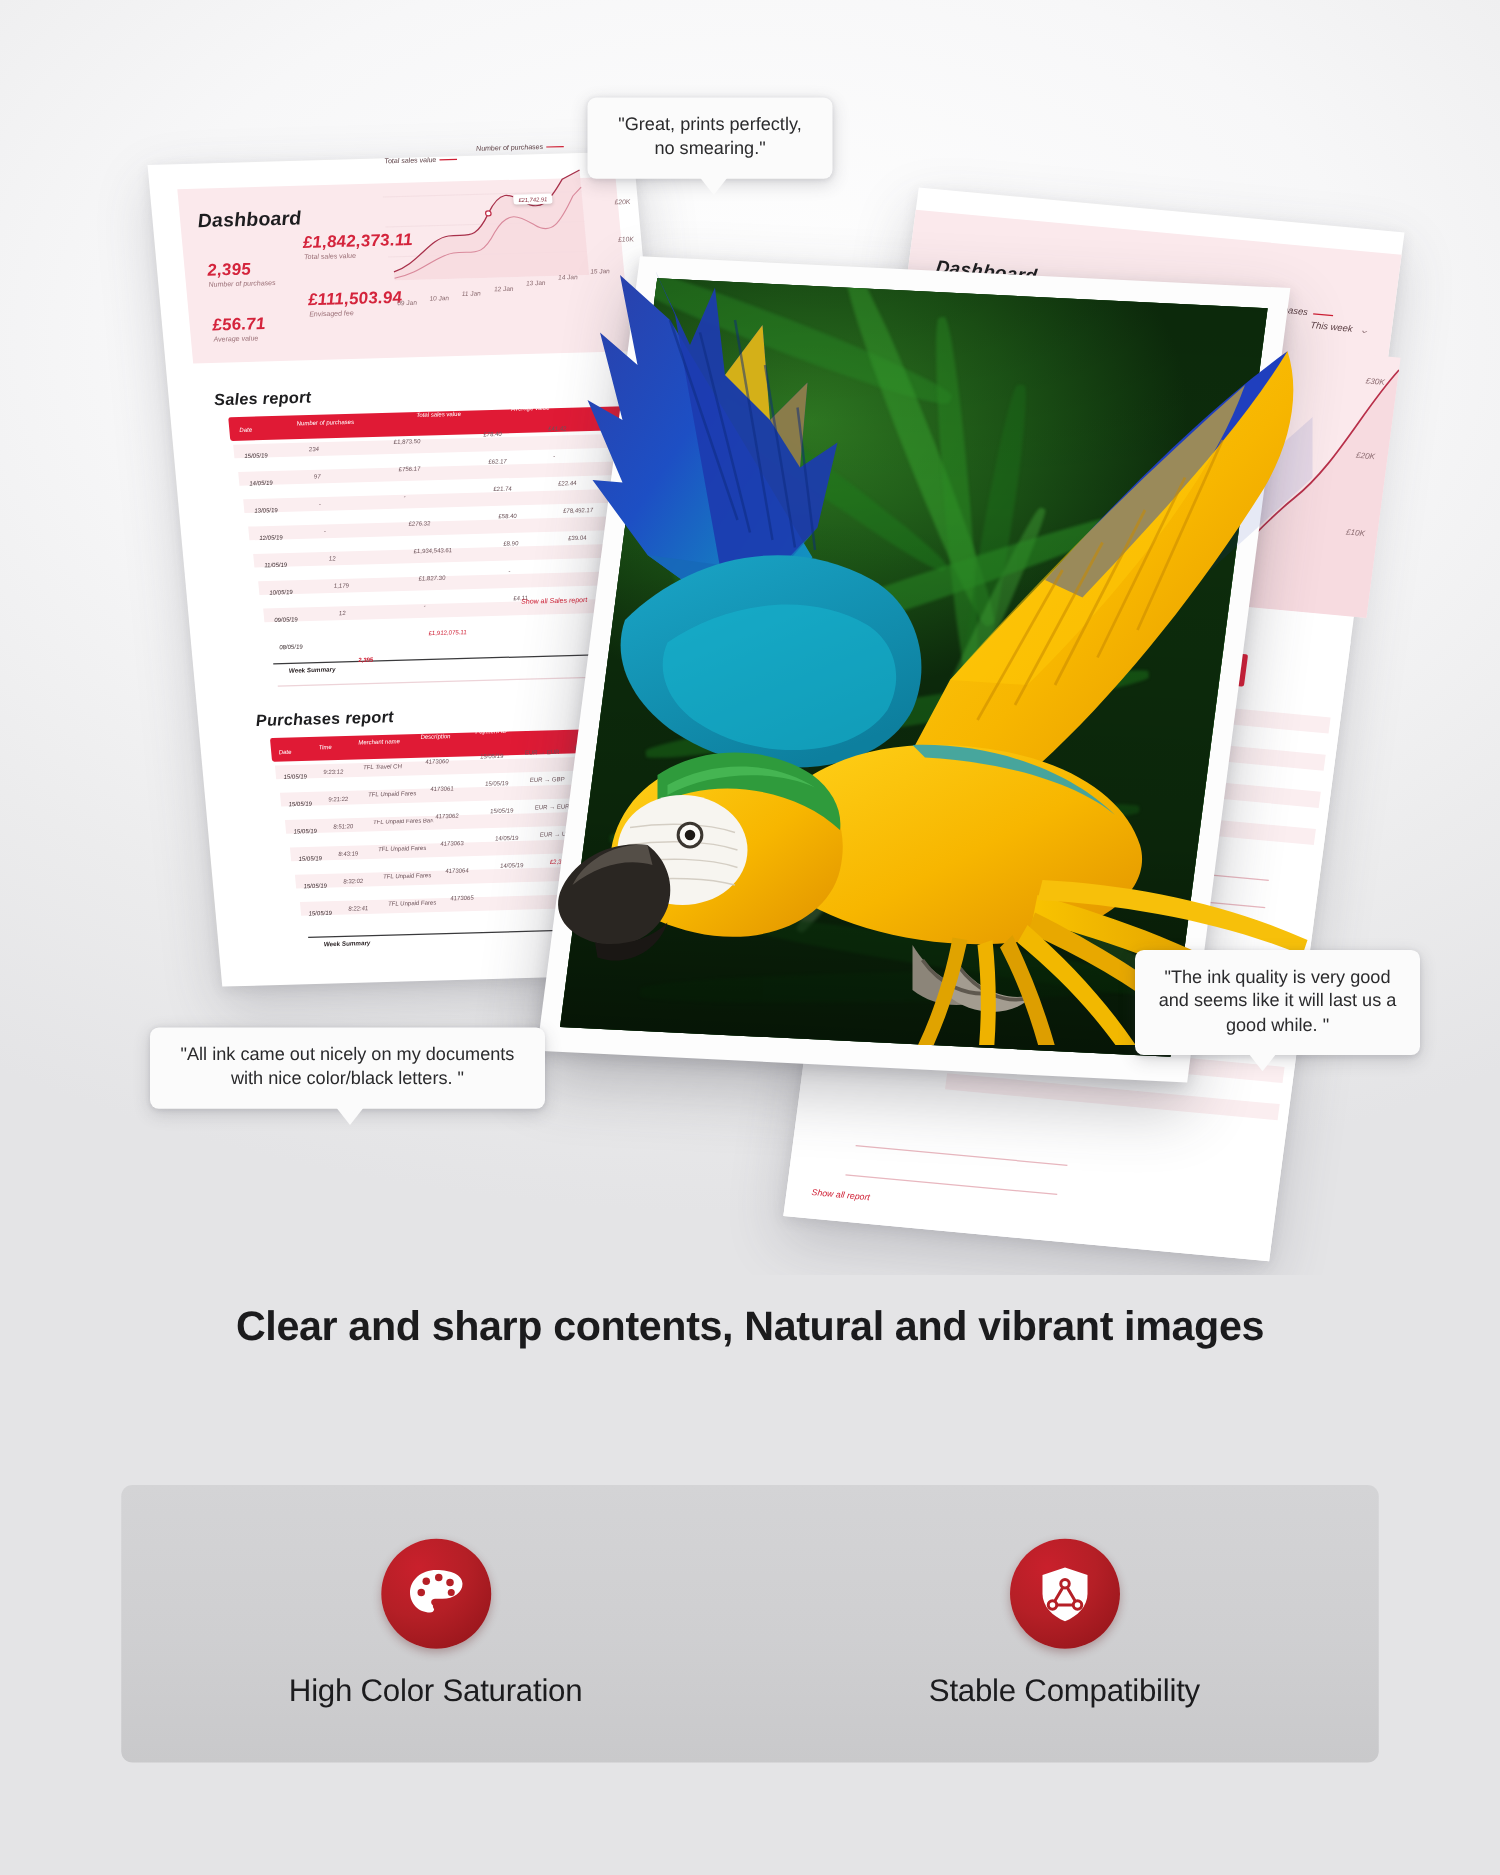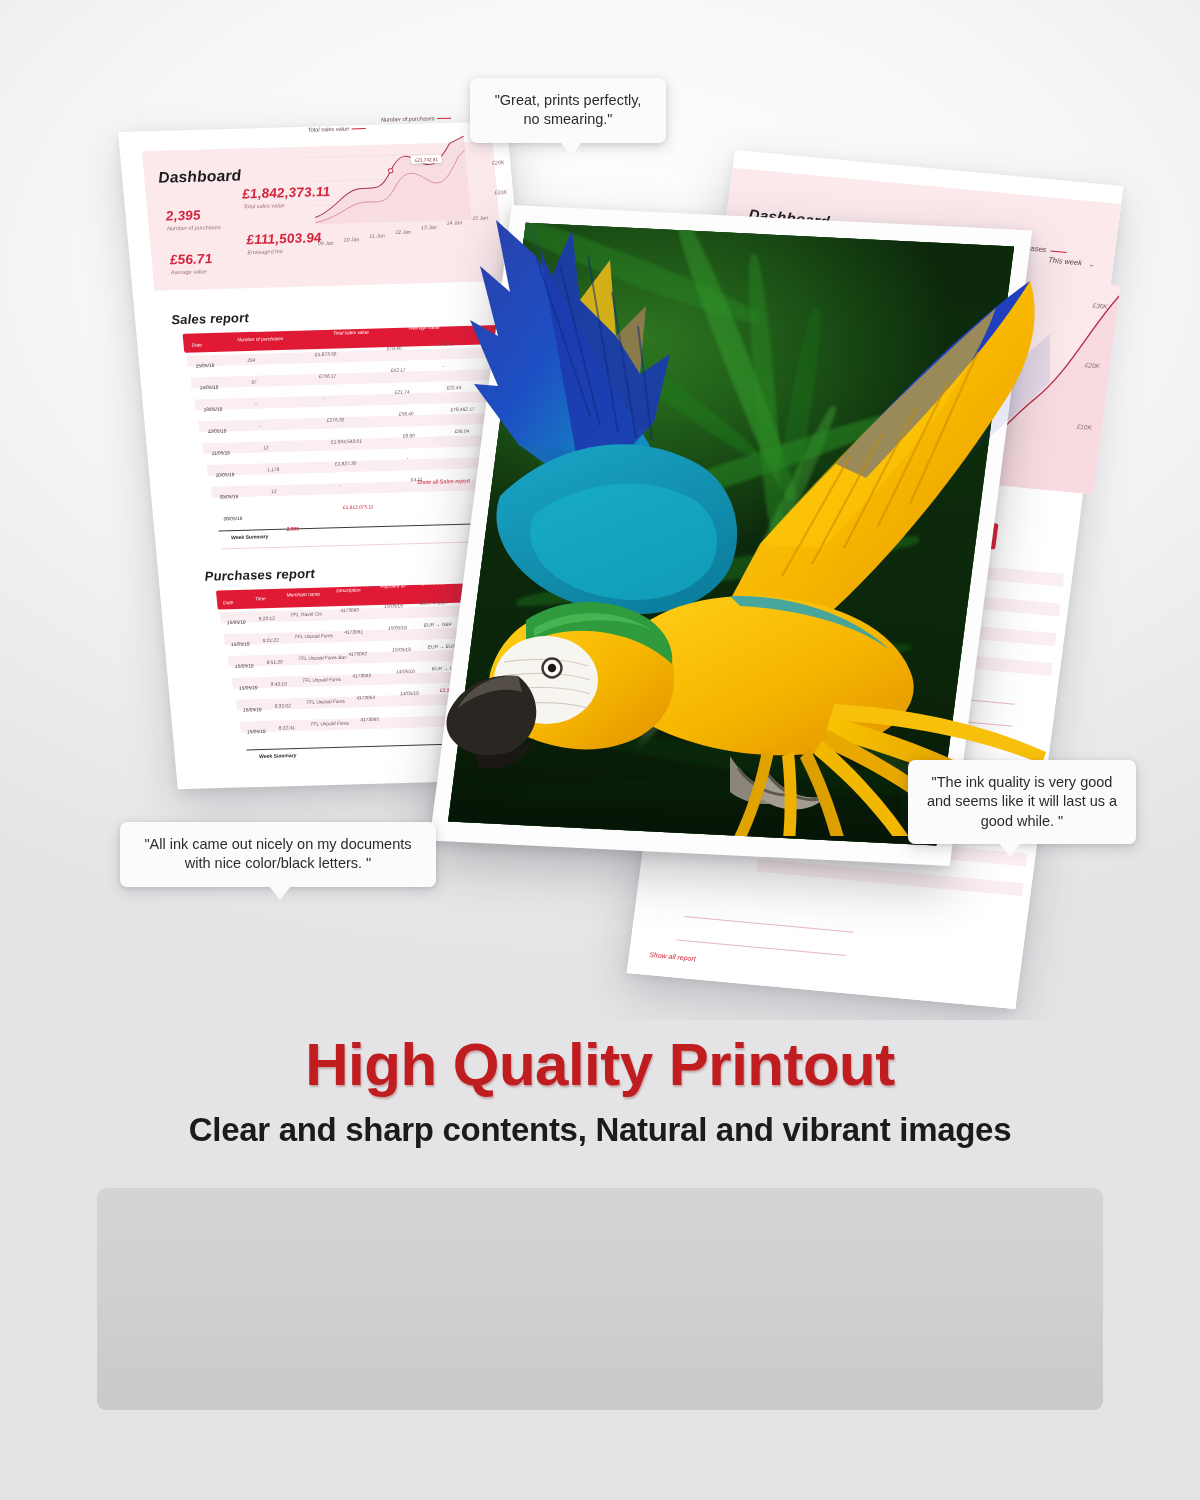--- a/index.html
+++ b/index.html
@@ -487,21 +487,48 @@
       <path d="M404 508 C 480 512, 554 528, 616 556 L612 568 C 548 542, 474 528, 400 524 Z" fill="#f7c00a"></path>
     </g>
   </svg>
 
   <div class="bub bub-top">"Great, prints perfectly, no smearing."</div>
   <div class="bub bub-left">"All ink came out nicely on my documents with nice color/black letters. "</div>
   <div class="bub bub-right">"The ink quality is very good and seems like it will last us a good while. "</div>
 </div>
 
 <div class="headings">
-  <div class="h-main">High Quality Printout</div>
   <div class="h-sub">Clear and sharp contents, Natural and vibrant images</div>
 </div>
 
 <div class="panel">
 
-
-
+  <div class="feat">
+    <div class="circ">
+      <svg width="50" height="50" viewBox="0 0 50 50">
+        <path d="M25 6 C 13 6 4 14 4 24 C 4 33 11 40 20 40 C 24 40 24 36 22 34 C 20 32 21 29 24 29 L30 29 C 39 29 46 24 46 17 C 46 10 37 6 25 6 Z" fill="#fff"></path>
+        <circle cx="17" cy="15" r="3" fill="#b51f26"></circle>
+        <circle cx="27" cy="12" r="3" fill="#b51f26"></circle>
+        <circle cx="36" cy="16" r="3" fill="#b51f26"></circle>
+        <circle cx="37" cy="24" r="2.8" fill="#b51f26"></circle>
+        <circle cx="13" cy="24" r="3" fill="#b51f26"></circle>
+        <circle cx="25" cy="35" r="2.6" fill="#b51f26"></circle>
+      </svg>
+    </div>
+    <div class="feat-label">High Color Saturation</div>
+  </div>
+
+
+  <div class="feat">
+    <div class="circ">
+      <svg width="50" height="50" viewBox="0 0 50 50">
+        <path d="M25 4 L43 10 V25 C 43 35 35 43 25 47 C 15 43 7 35 7 25 V10 Z" fill="#fff"></path>
+        <g stroke="#b51f26" stroke-width="2.4" fill="none">
+          <path d="M25 17 L15 34 L35 34 Z"></path>
+        </g>
+        <circle cx="25" cy="17" r="3.4" fill="#fff" stroke="#b51f26" stroke-width="2.4"></circle>
+        <circle cx="15" cy="34" r="3.4" fill="#fff" stroke="#b51f26" stroke-width="2.4"></circle>
+        <circle cx="35" cy="34" r="3.4" fill="#fff" stroke="#b51f26" stroke-width="2.4"></circle>
+      </svg>
+    </div>
+    <div class="feat-label">Stable Compatibility</div>
+  </div>
 </div>
 
 </body></html>

